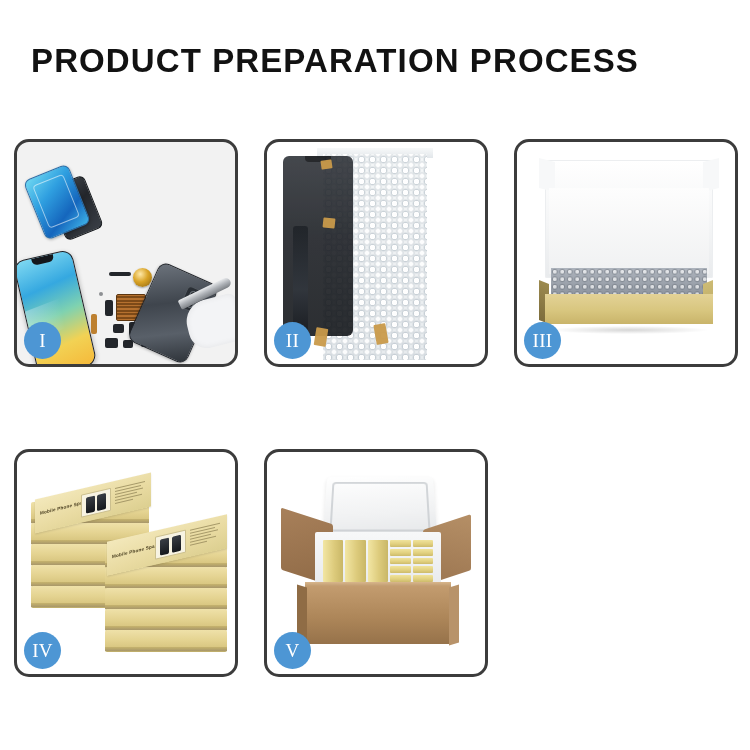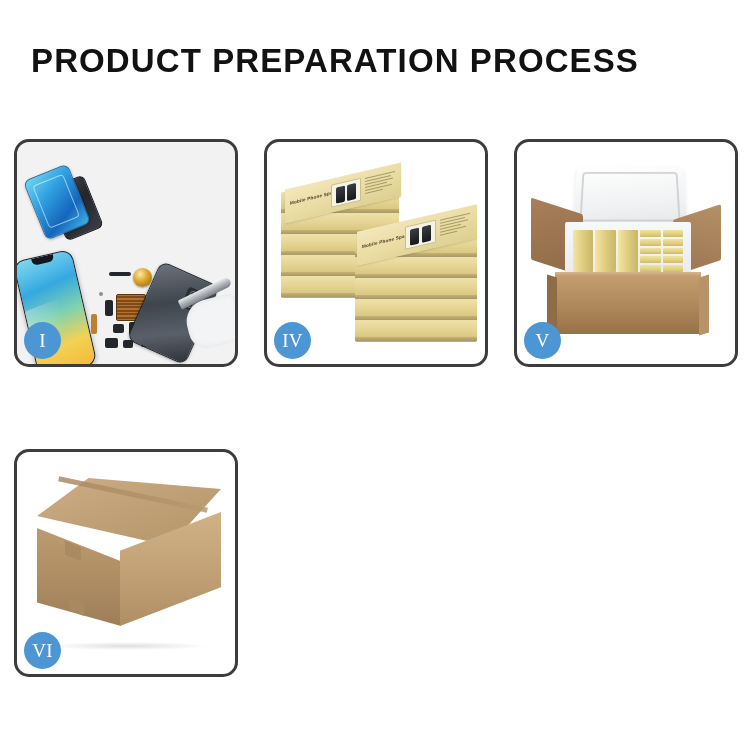--- a/index.html
+++ b/index.html
@@ -472,21 +472,48 @@
               <i></i>
               <i></i>
             </div>
         </div>
         <div class="hand"></div>
         <div class="tweez"></div>
       </div>
       <div class="badge">I</div>
     </div>
 
-
+    <div class="panel p2">
+      <div class="scene">
+        <div class="bag-seal"></div>
+        <div class="inner-screen">
+          <span class="ic-notch"></span>
+        </div>
+        <div class="ribbon"></div>
+        <div class="bubblebag"></div>
+        <div class="tape t1"></div>
+        <div class="tape t2"></div>
+        <div class="tape t3"></div>
+        <div class="tape t4"></div>
+      </div>
+      <div class="badge">II</div>
+    </div>
+
+    <div class="panel p3">
+      <div class="scene">
+        <div class="box3-lid"></div>
+        <div class="box3-foam"></div>
+        <div class="box3-bubble"></div>
+        <div class="box3-side-l"></div>
+        <div class="box3-side-r"></div>
+        <div class="box3-front"></div>
+        <div class="box3-shadow"></div>
+      </div>
+      <div class="badge">III</div>
+    </div>
 
     <div class="panel p4">
       <div class="scene">
         <div class="stack">
           <div class="sbox sl sl1">
               <span class="edge"></span>
             </div>
           <div class="sbox sl sl2">
               <span class="edge"></span>
             </div>
@@ -582,27 +609,15 @@
             <div class="slab"></div>
               <div class="slab"></div>
           </div>
         </div>
         <div class="carton-rim"></div>
         <div class="carton-front"></div>
       </div>
       <div class="badge">V</div>
     </div>
 
-    <div class="panel p6">
-      <div class="scene">
-        <div class="c6-top"></div>
-        <div class="c6-seam"></div>
-        <div class="c6-left"></div>
-        <div class="c6-right"></div>
-        <div class="c6-tape c6-t1"></div>
-        <div class="c6-tape c6-t2"></div>
-        <div class="c6-shadow"></div>
-      </div>
-      <div class="badge">VI</div>
-    </div>
 
   </div>
 </div>
 
 </body></html>

